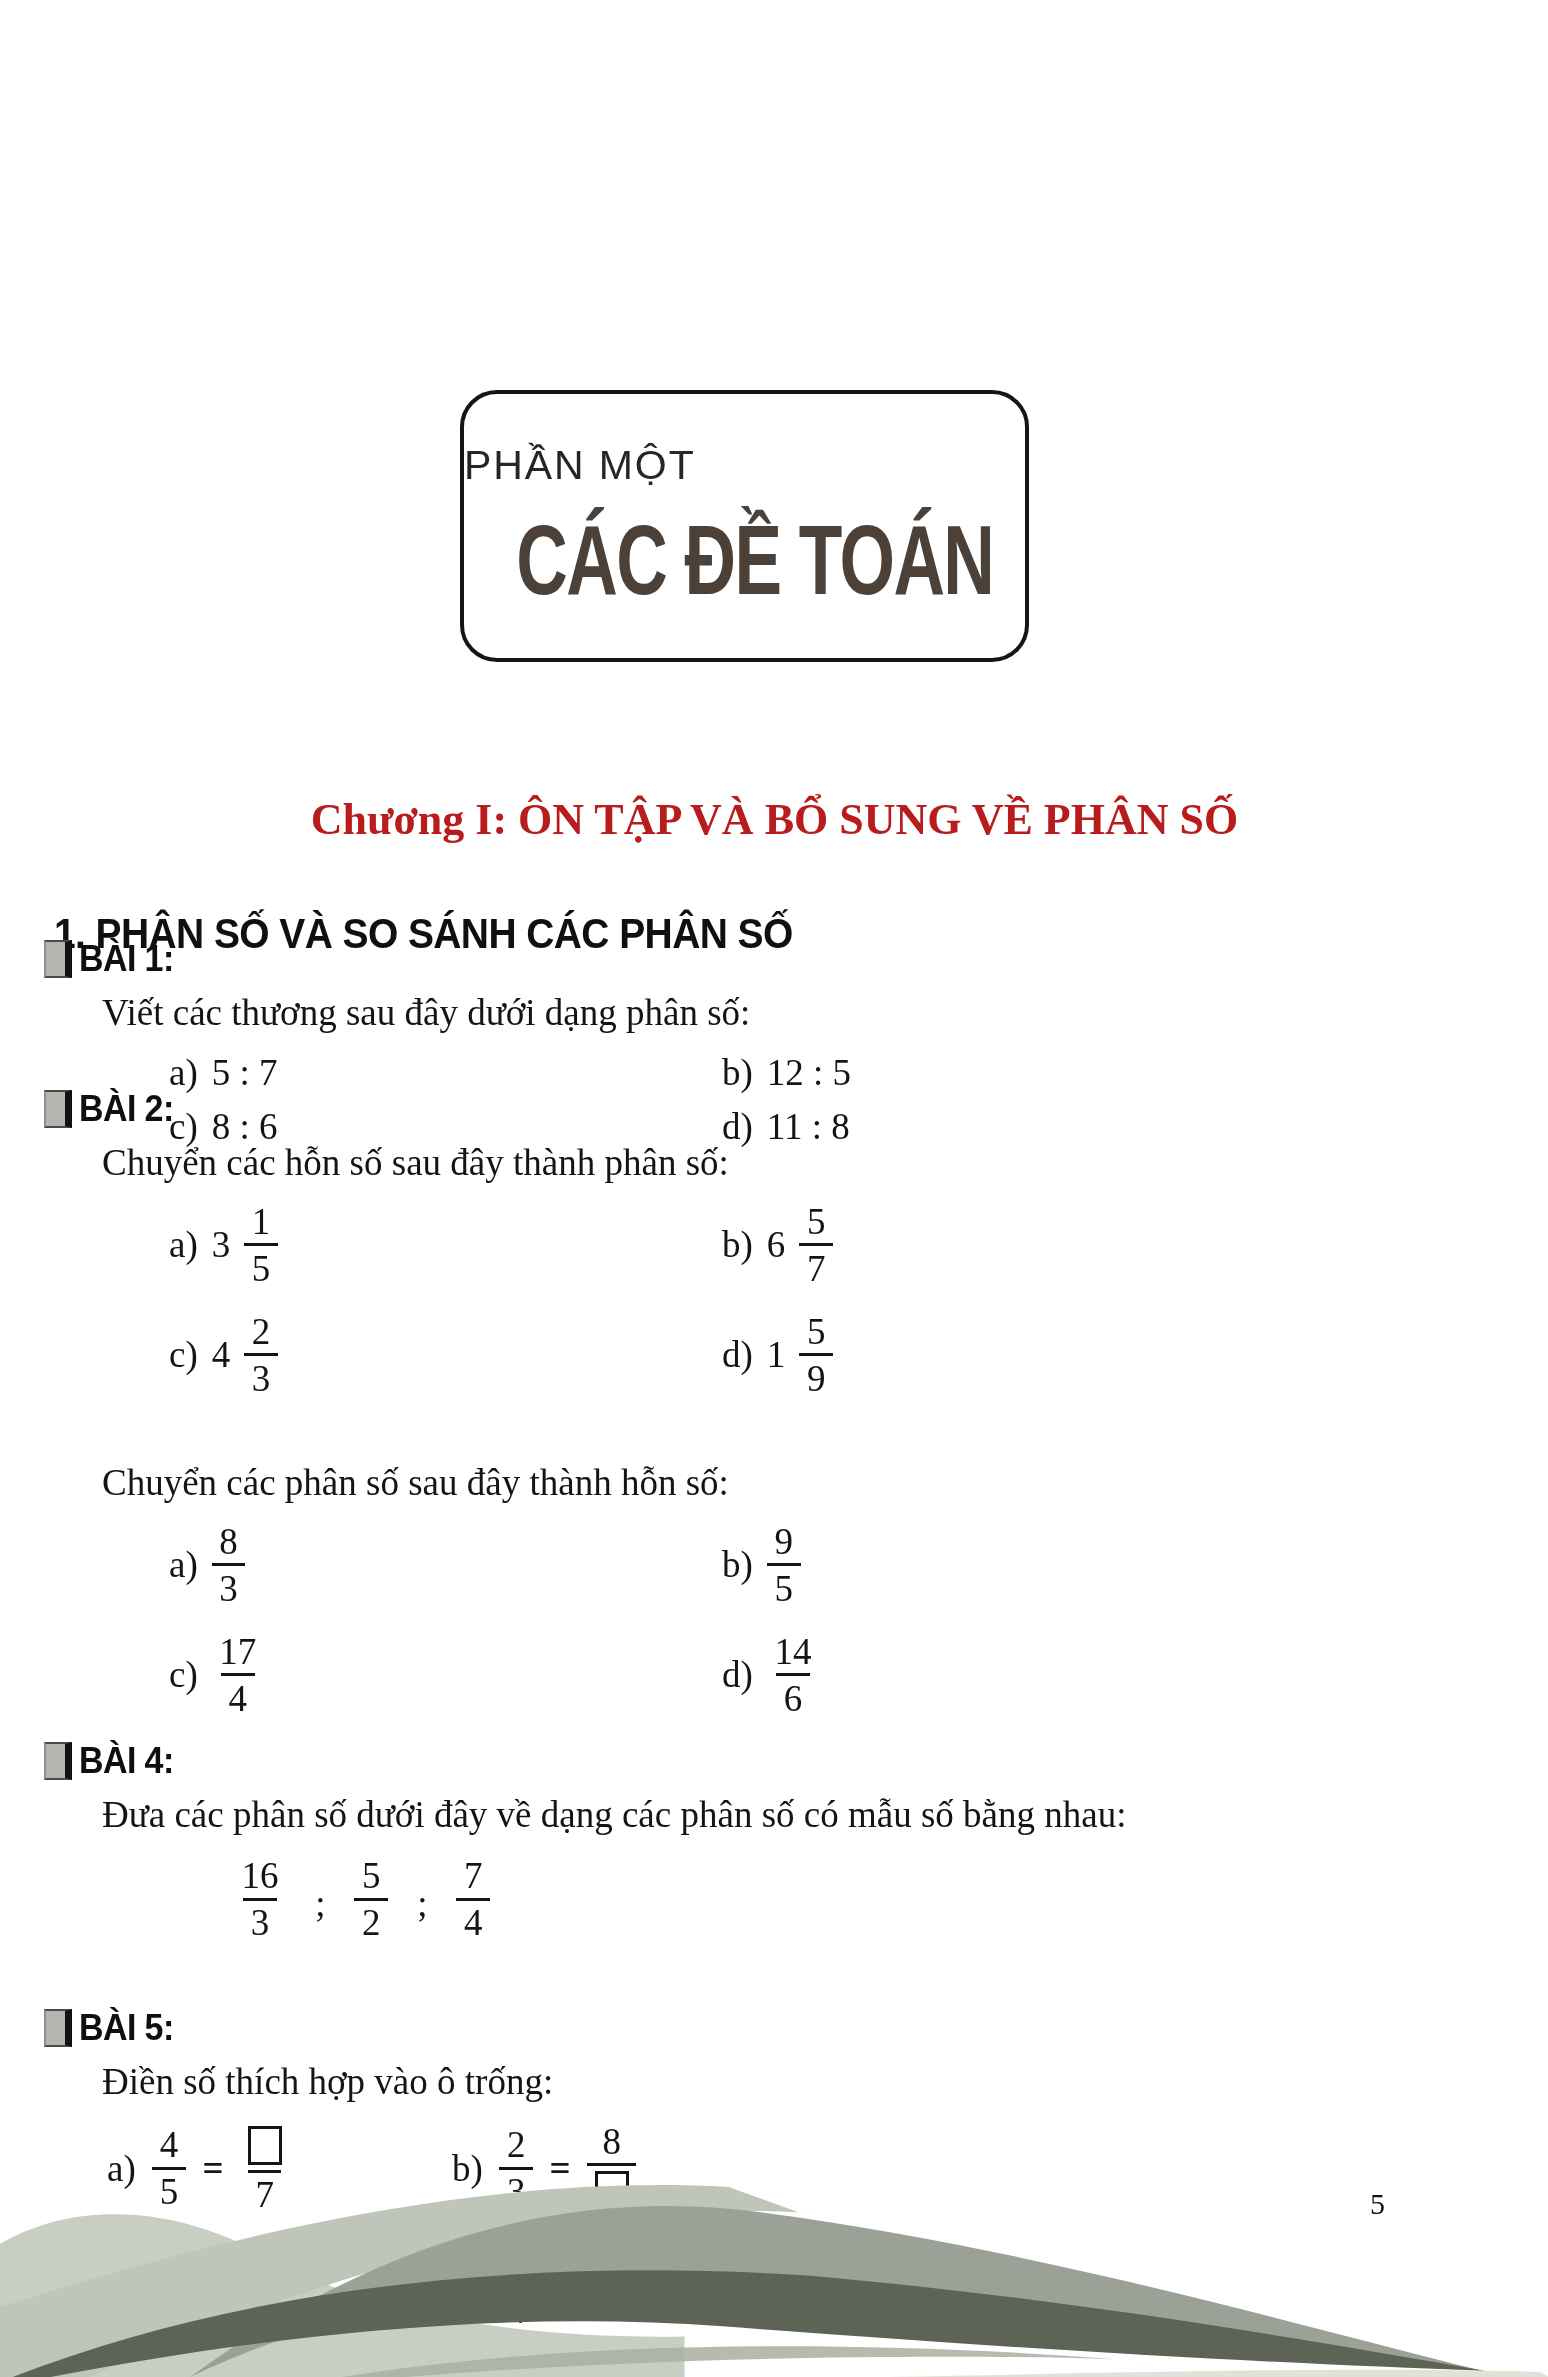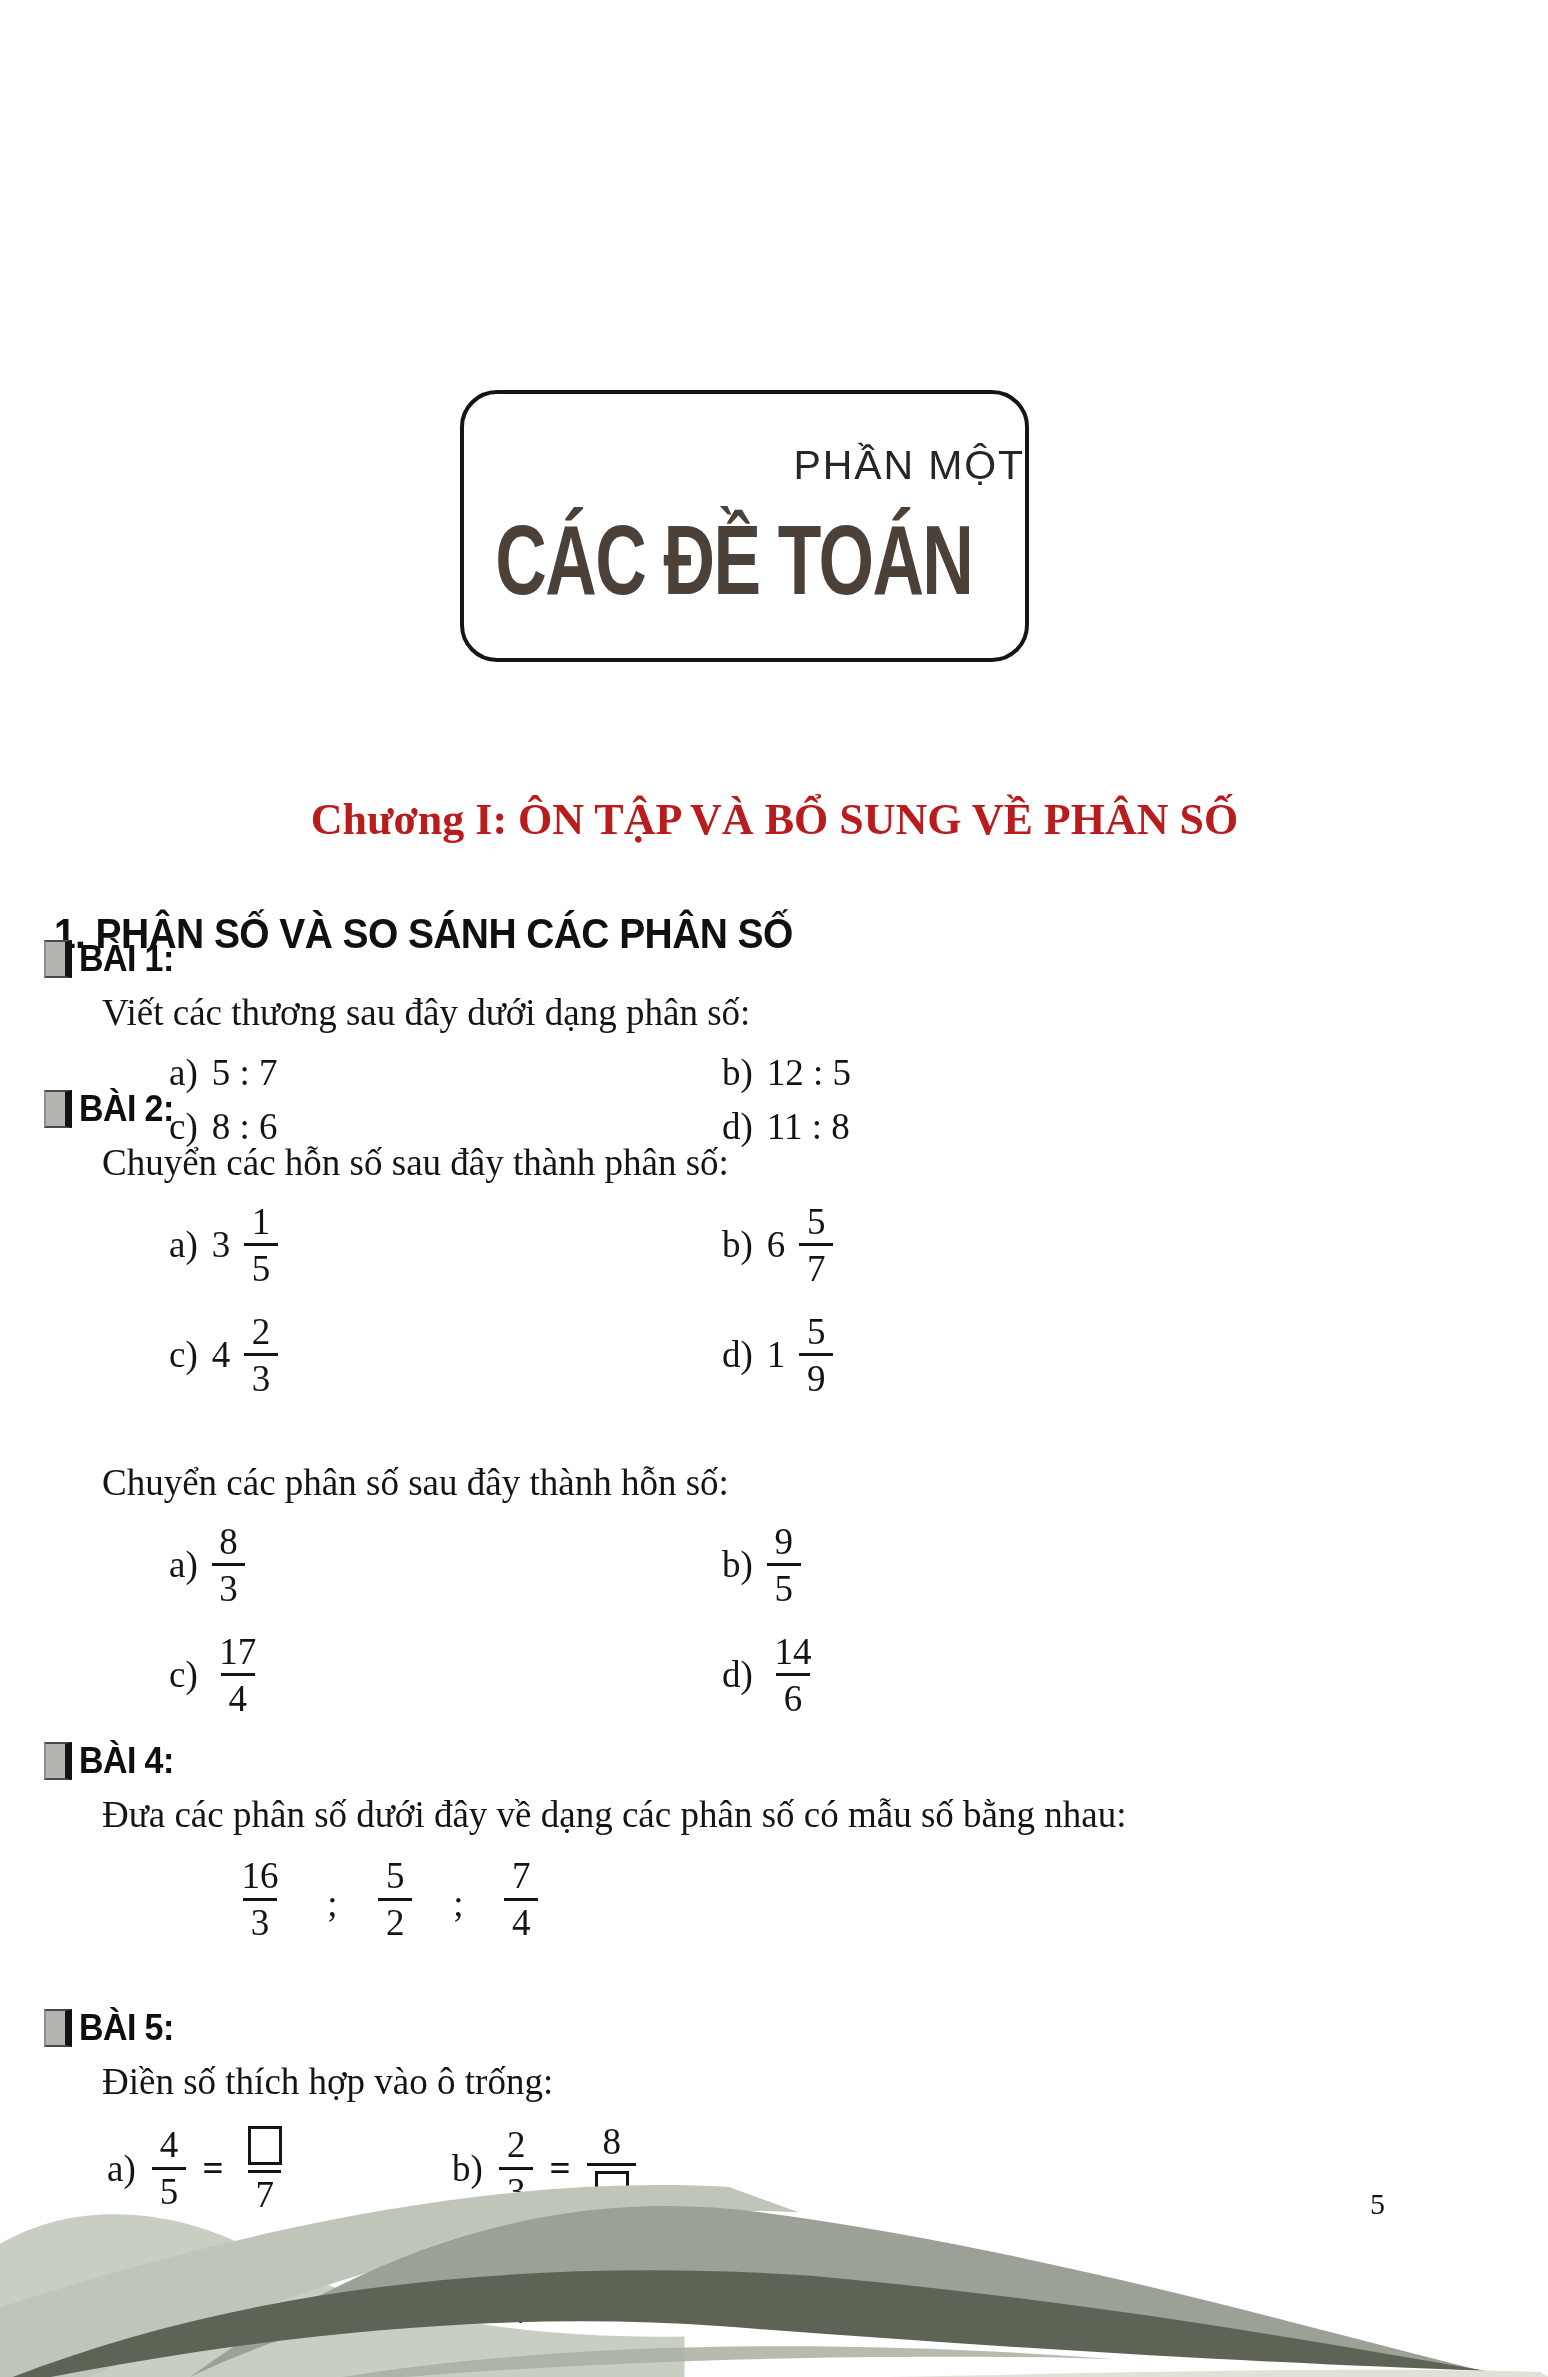--- a/index.html
+++ b/index.html
@@ -9,21 +9,21 @@
     background:#ffffff;
     overflow:hidden;
     font-family:"Liberation Serif", serif;
     color:#141414;
   }
 
   
   .banner-box{
     position:absolute;left:460px;top:390px;width:561px;height:264px;
     border:4.4px solid #151515;border-radius:37px;
-    display:flex;flex-direction:column;align-items:flex-end;justify-content:center;
+    display:flex;flex-direction:column;align-items:flex-start;justify-content:center;
     gap:21.5px;background:#fff;
   }
   .banner-kicker{
     font-family:"Liberation Sans", sans-serif;
     font-size:41px;font-weight:400;letter-spacing:1.9px;color:#262626;
   }
   .banner-title{
     font-family:"Liberation Sans", sans-serif;
     font-size:87px;font-weight:700;letter-spacing:-1.9px;color:#4b4138;
     transform:scale(0.82,1.14);transform-origin:center;
@@ -83,21 +83,21 @@
   .frac{display:inline-flex;flex-direction:column;align-items:center;line-height:1.12;}
   .frac .num{padding:0 7.6px 1.3px 7.6px;}
   .frac .den{border-top:3.2px solid #141414;padding:1.3px 7.6px 0 7.6px;}
   .frac span.blank-box{font-size:0;line-height:0;padding-top:5px;padding-bottom:5px;}
   .frac span.blank-box::after{
     content:"";display:inline-block;width:28px;height:33px;
     border:3.8px solid #141414;background:#fff;
   }
 
   
-  .frac-list{display:flex;align-items:center;gap:41px;margin:16.5px 0 0 190px;font-size:37px;}
+  .frac-list{display:flex;align-items:center;gap:29px;margin:16.5px 0 0 190px;font-size:37px;}
   .frac-sep{font-size:37px;transform:translateY(3.8px);}
 
   
   .eq-items{
     display:grid;margin:15px 0 0 63px;
     grid-template-columns:345px auto;
     row-gap:21.5px;align-items:center;font-size:37px;
   }
   .equation{display:flex;align-items:center;gap:16.5px;white-space:nowrap;}
   .eq-sign{font-size:37px;font-weight:700;}

